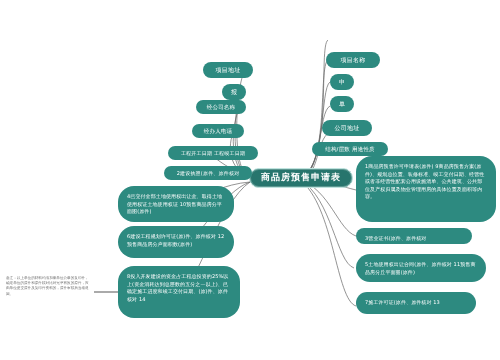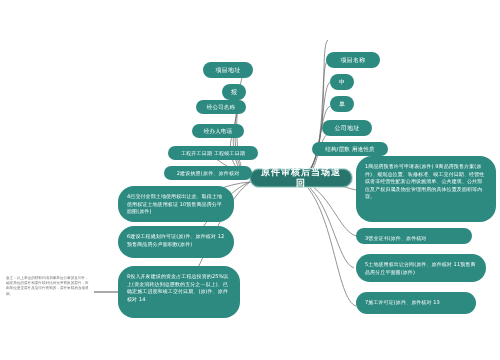--- a/index.html
+++ b/index.html
@@ -86,21 +86,21 @@
       <path d="M250,176 C222,174 212,172 200,172"></path>
 
       <path d="M250,182 C224,184 204,196 190,200"></path>
       <path d="M250,182 C222,192 202,236 188,240"></path>
       <path d="M250,182 C220,202 196,286 182,292"></path>
 
       <path d="M94,292 L118,292" stroke-width="1.1"></path>
     </g>
   </svg>
 
-  <div class="node root" style="left:249px;top:168px;width:104px;height:20px;">原件审核后当场退回</div>
+  <div class="node root" style="left:249px;top:168px;width:104px;height:20px;">商品房预售申请表</div>
 
   <div class="node tiny" style="left:326px;top:52px;width:54px;height:16px;">项目名称</div>
 
   <div class="node tiny" style="left:330px;top:74px;width:24px;height:16px;">申</div>
 
   <div class="node tiny" style="left:330px;top:96px;width:24px;height:16px;">单</div>
 
   <div class="node tiny" style="left:322px;top:120px;width:50px;height:16px;">公司地址</div>
 
   <div class="node small" style="left:312px;top:142px;width:76px;height:14px;">结构/层数 用途性质</div>

